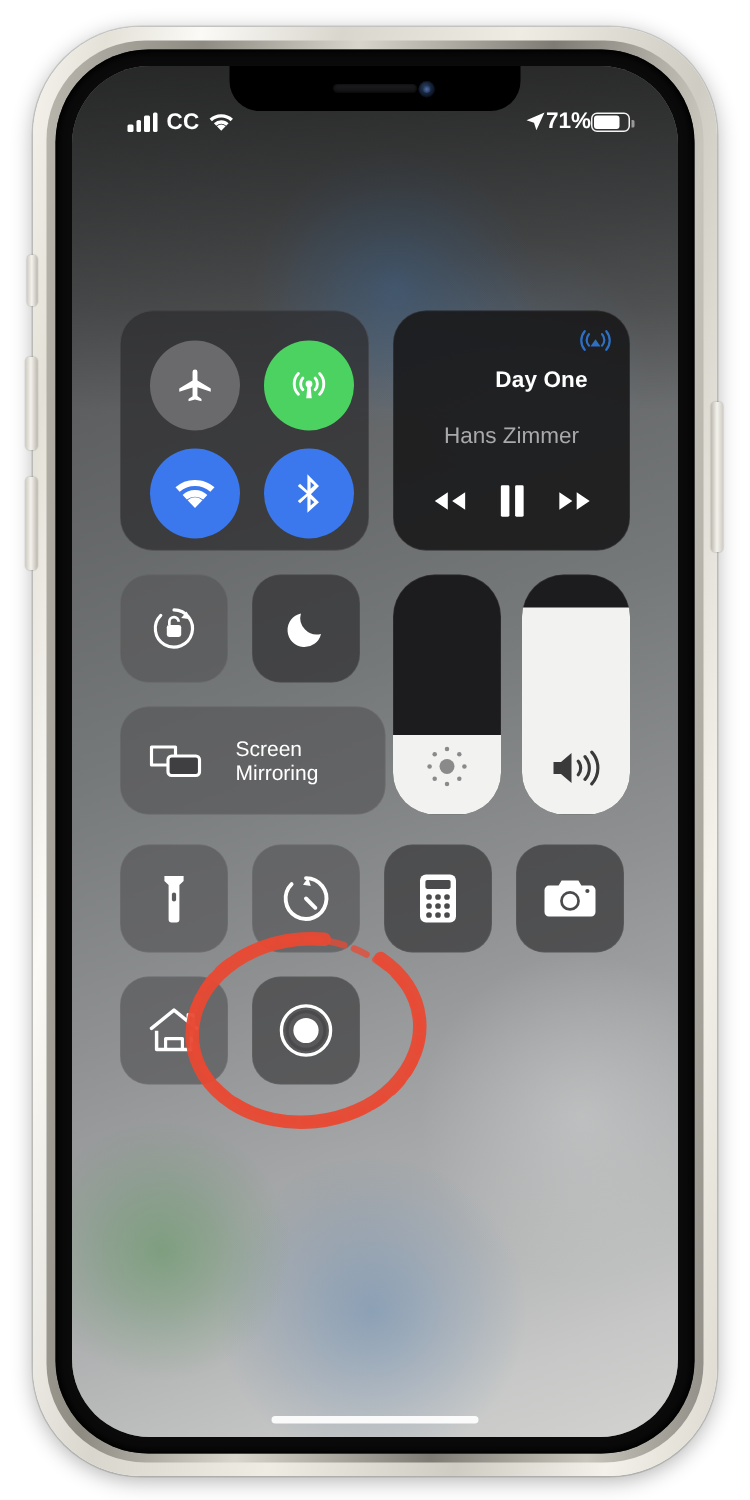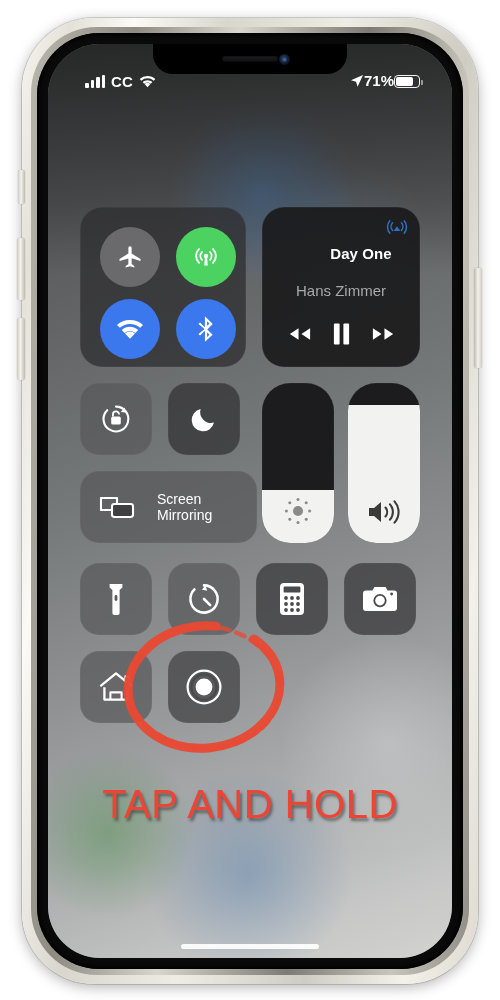--- a/index.html
+++ b/index.html
@@ -408,17 +408,16 @@
       <div class="home-ind"></div>
     </div>
 
     <div class="anno">
       <svg width="404" height="914" viewBox="0 0 404 914" style="position:absolute;inset:0;">
         <g>
           <ellipse cx="156" cy="643" rx="76" ry="61" fill="none" stroke="#e84a34" stroke-width="9" stroke-linecap="round" stroke-dasharray="350 40" stroke-dashoffset="8" transform="rotate(-6 156 643)" opacity="0.95"></ellipse>
           <ellipse cx="156" cy="643" rx="76" ry="61" fill="none" stroke="#e84a34" stroke-width="4.5" stroke-linecap="round" stroke-dasharray="9 7" transform="rotate(4 156 643)" opacity="0.75"></ellipse>
         </g>
       </svg>
-      <div class="anno-text" style="color: rgb(238, 68, 51);">TAP AND HOLD</div>
     </div>
 
   </div>
 </div>
 
 </body></html>

